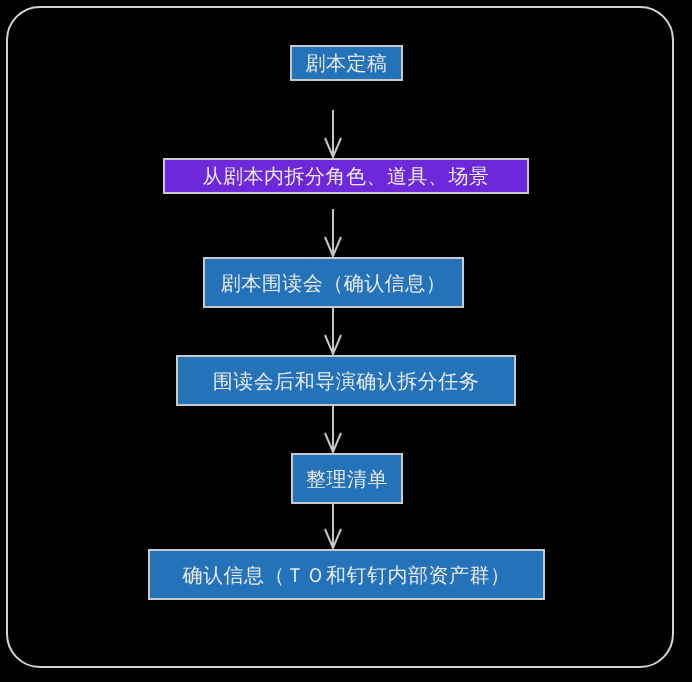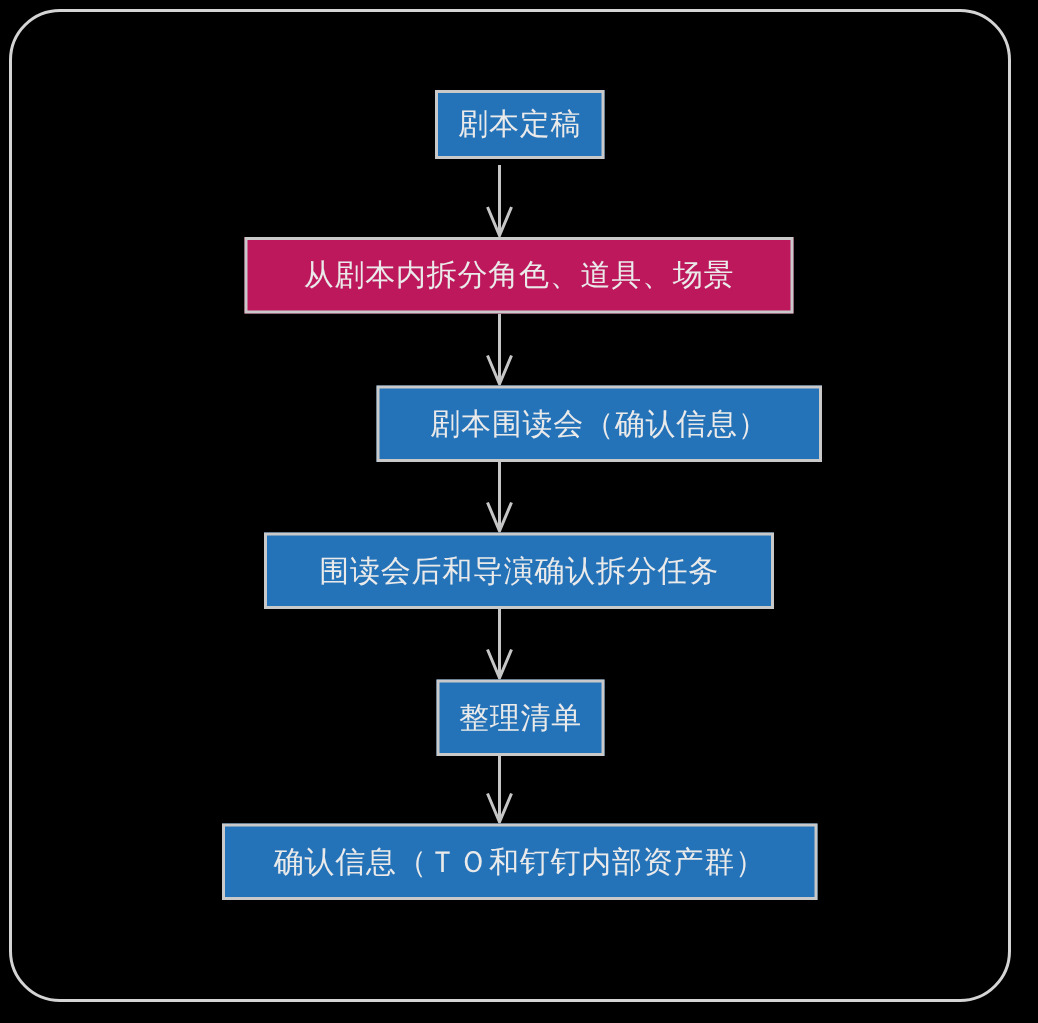--- a/index.html
+++ b/index.html
@@ -98,21 +98,21 @@
           <line x1="14" y1="0" x2="14" y2="46" stroke="#c6c6c6" stroke-width="2"></line>
           <path d="M 6 27 L 14 46 L 22 27" fill="none" stroke="#c6c6c6" stroke-width="2"></path>
         </svg>
       </div>
       <div class="arrow" style="left: 319px; top: 504px; height: 45px;">
         <svg width="28" height="45" viewBox="0 0 28 45">
           <line x1="14" y1="0" x2="14" y2="44" stroke="#c6c6c6" stroke-width="2"></line>
           <path d="M 6 25 L 14 44 L 22 25" fill="none" stroke="#c6c6c6" stroke-width="2"></path>
         </svg>
       </div>
-      <div class="node" style="left: 290px; top: 60px; width: 113px; height: 46px; background: rgb(36, 114, 184); border-color: rgb(201, 201, 201); color: rgb(234, 234, 234);">剧本定稿</div>
-      <div class="node" style="left: 163px; top: 158px; width: 366px; height: 51px; background: #be185d; border-color: rgb(201, 201, 201); color: rgb(234, 234, 234);">从剧本内拆分角色、道具、场景</div>
-      <div class="node" style="left: 203px; top: 257px; width: 297px; height: 51px; background: rgb(36, 114, 184); border-color: rgb(201, 201, 201); color: rgb(234, 234, 234); margin-left: 48px;">剧本围读会（确认信息）</div>
+      <div class="node" style="left: 290px; top: 45px; width: 113px; height: 36px; background: rgb(36, 114, 184); border-color: rgb(201, 201, 201); color: rgb(234, 234, 234);">剧本定稿</div>
+      <div class="node" style="left: 163px; top: 158px; width: 366px; height: 36px; background: #6d28d9; border-color: rgb(201, 201, 201); color: rgb(234, 234, 234);">从剧本内拆分角色、道具、场景</div>
+      <div class="node" style="left: 203px; top: 257px; width: 261px; height: 51px; background: rgb(36, 114, 184); border-color: rgb(201, 201, 201); color: rgb(234, 234, 234);">剧本围读会（确认信息）</div>
       <div class="node" style="left: 176px; top: 355px; width: 340px; height: 51px; background: rgb(36, 114, 184); border-color: rgb(201, 201, 201); color: rgb(234, 234, 234);">围读会后和导演确认拆分任务</div>
       <div class="node" style="left: 291px; top: 453px; width: 112px; height: 51px; background: rgb(36, 114, 184); border-color: rgb(201, 201, 201); color: rgb(234, 234, 234);">整理清单</div>
       <div class="node" style="left: 148px; top: 549px; width: 397px; height: 51px; background: rgb(36, 114, 184); border-color: rgb(201, 201, 201); color: rgb(234, 234, 234);">确认信息（ＴＯ和钉钉内部资产群）</div>
     </div>
 
 </div>
 
 </body></html>

